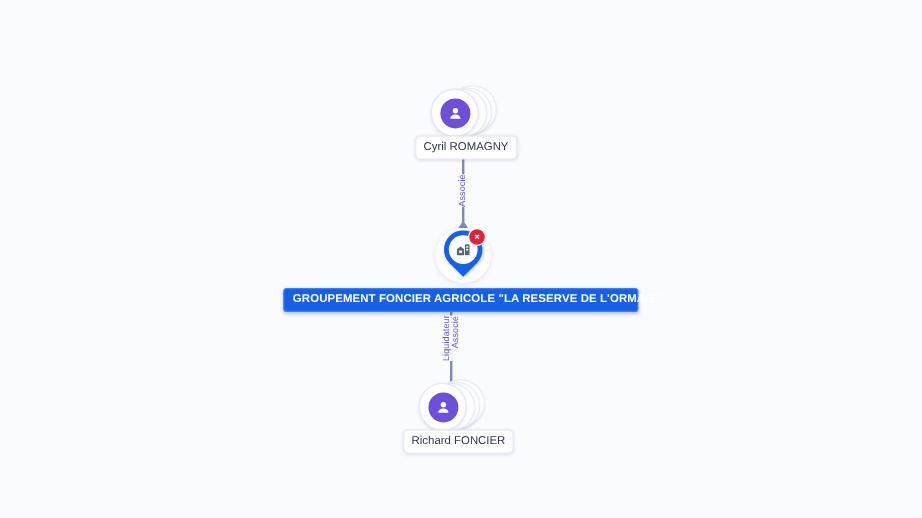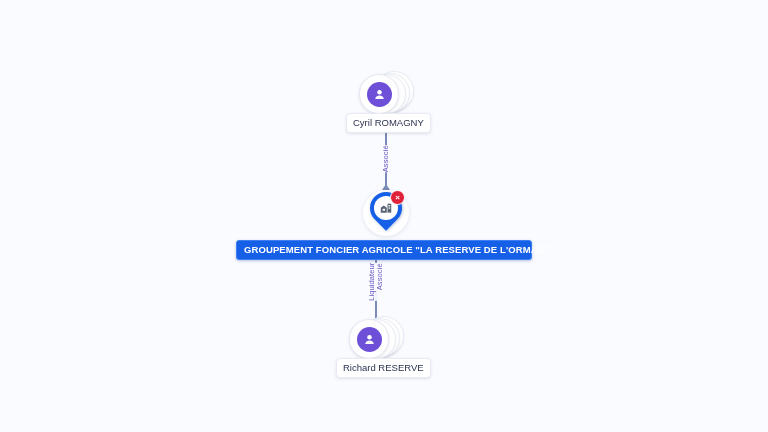--- a/index.html
+++ b/index.html
@@ -243,16 +243,16 @@
       <div class="stack-card c1"></div>
       <div class="avatar-main">
         <div class="avatar-disc">
           <svg width="15" height="15" viewBox="0 0 24 24" aria-hidden="true">
             <circle cx="12" cy="8.4" r="3.6" fill="#ffffff"></circle>
             <path d="M5.2 19.2c0-3.6 3.2-5.6 6.8-5.6s6.8 2 6.8 5.6z" fill="#ffffff"></path>
           </svg>
         </div>
       </div>
     </div>
-    <div class="name-chip">Richard RESERVE</div>
+    <div class="name-chip">Richard FONCIER</div>
   </div>
 
 </div>
 
 </body></html>

